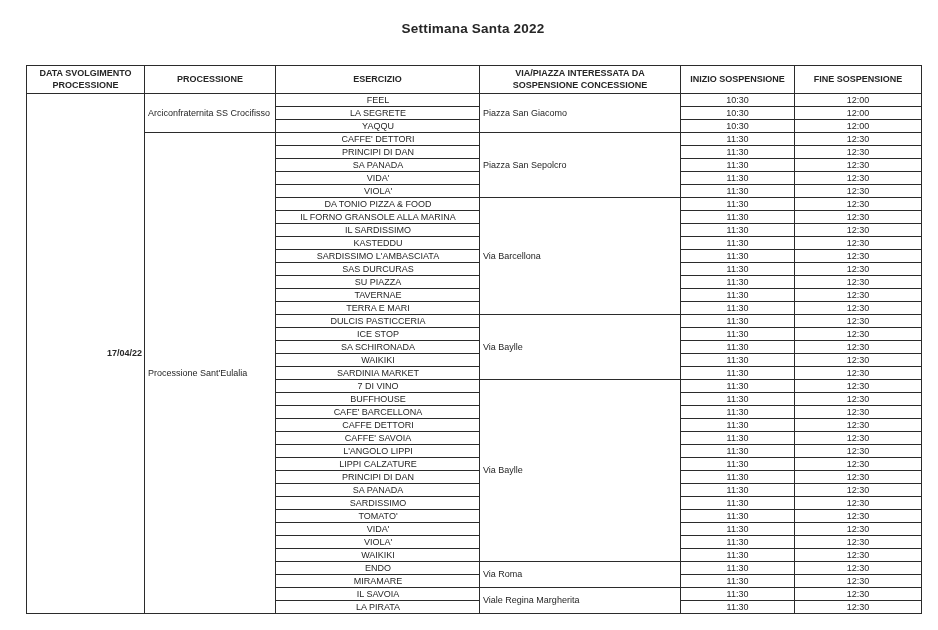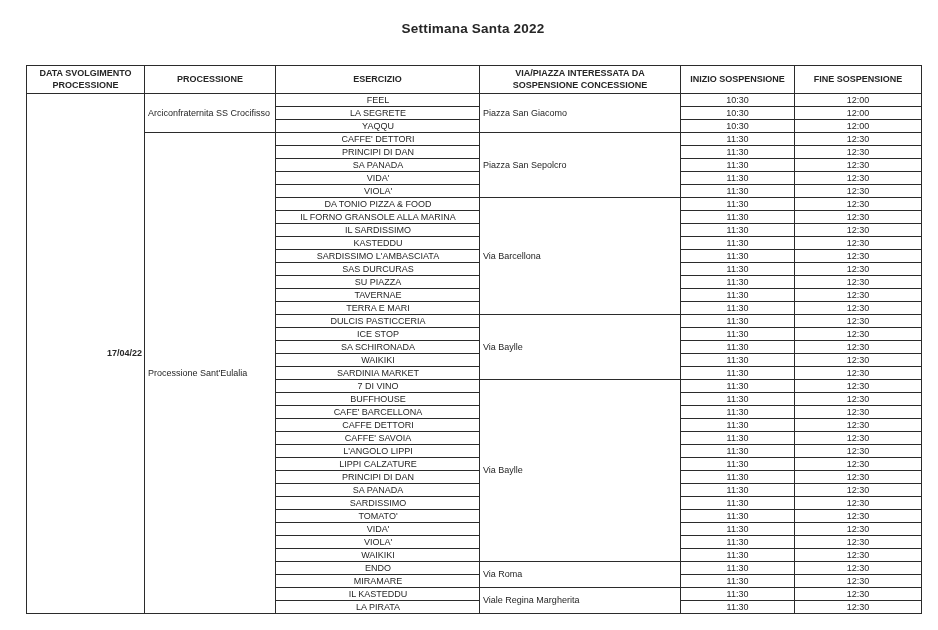--- a/index.html
+++ b/index.html
@@ -292,21 +292,21 @@
           <td class="via-cell" rowspan="2">Via Roma</td>
           <td class="time-cell">11:30</td>
           <td class="time-cell">12:30</td>
         </tr>
         <tr>
           <td class="esercizio-cell">MIRAMARE</td>
           <td class="time-cell">11:30</td>
           <td class="time-cell">12:30</td>
         </tr>
         <tr>
-          <td class="esercizio-cell">IL KASTEDDU</td>
+          <td class="esercizio-cell">IL SAVOIA</td>
           <td class="via-cell" rowspan="2">Viale Regina Margherita</td>
           <td class="time-cell">11:30</td>
           <td class="time-cell">12:30</td>
         </tr>
         <tr>
           <td class="esercizio-cell">LA PIRATA</td>
           <td class="time-cell">11:30</td>
           <td class="time-cell">12:30</td>
         </tr>
       </tbody>

